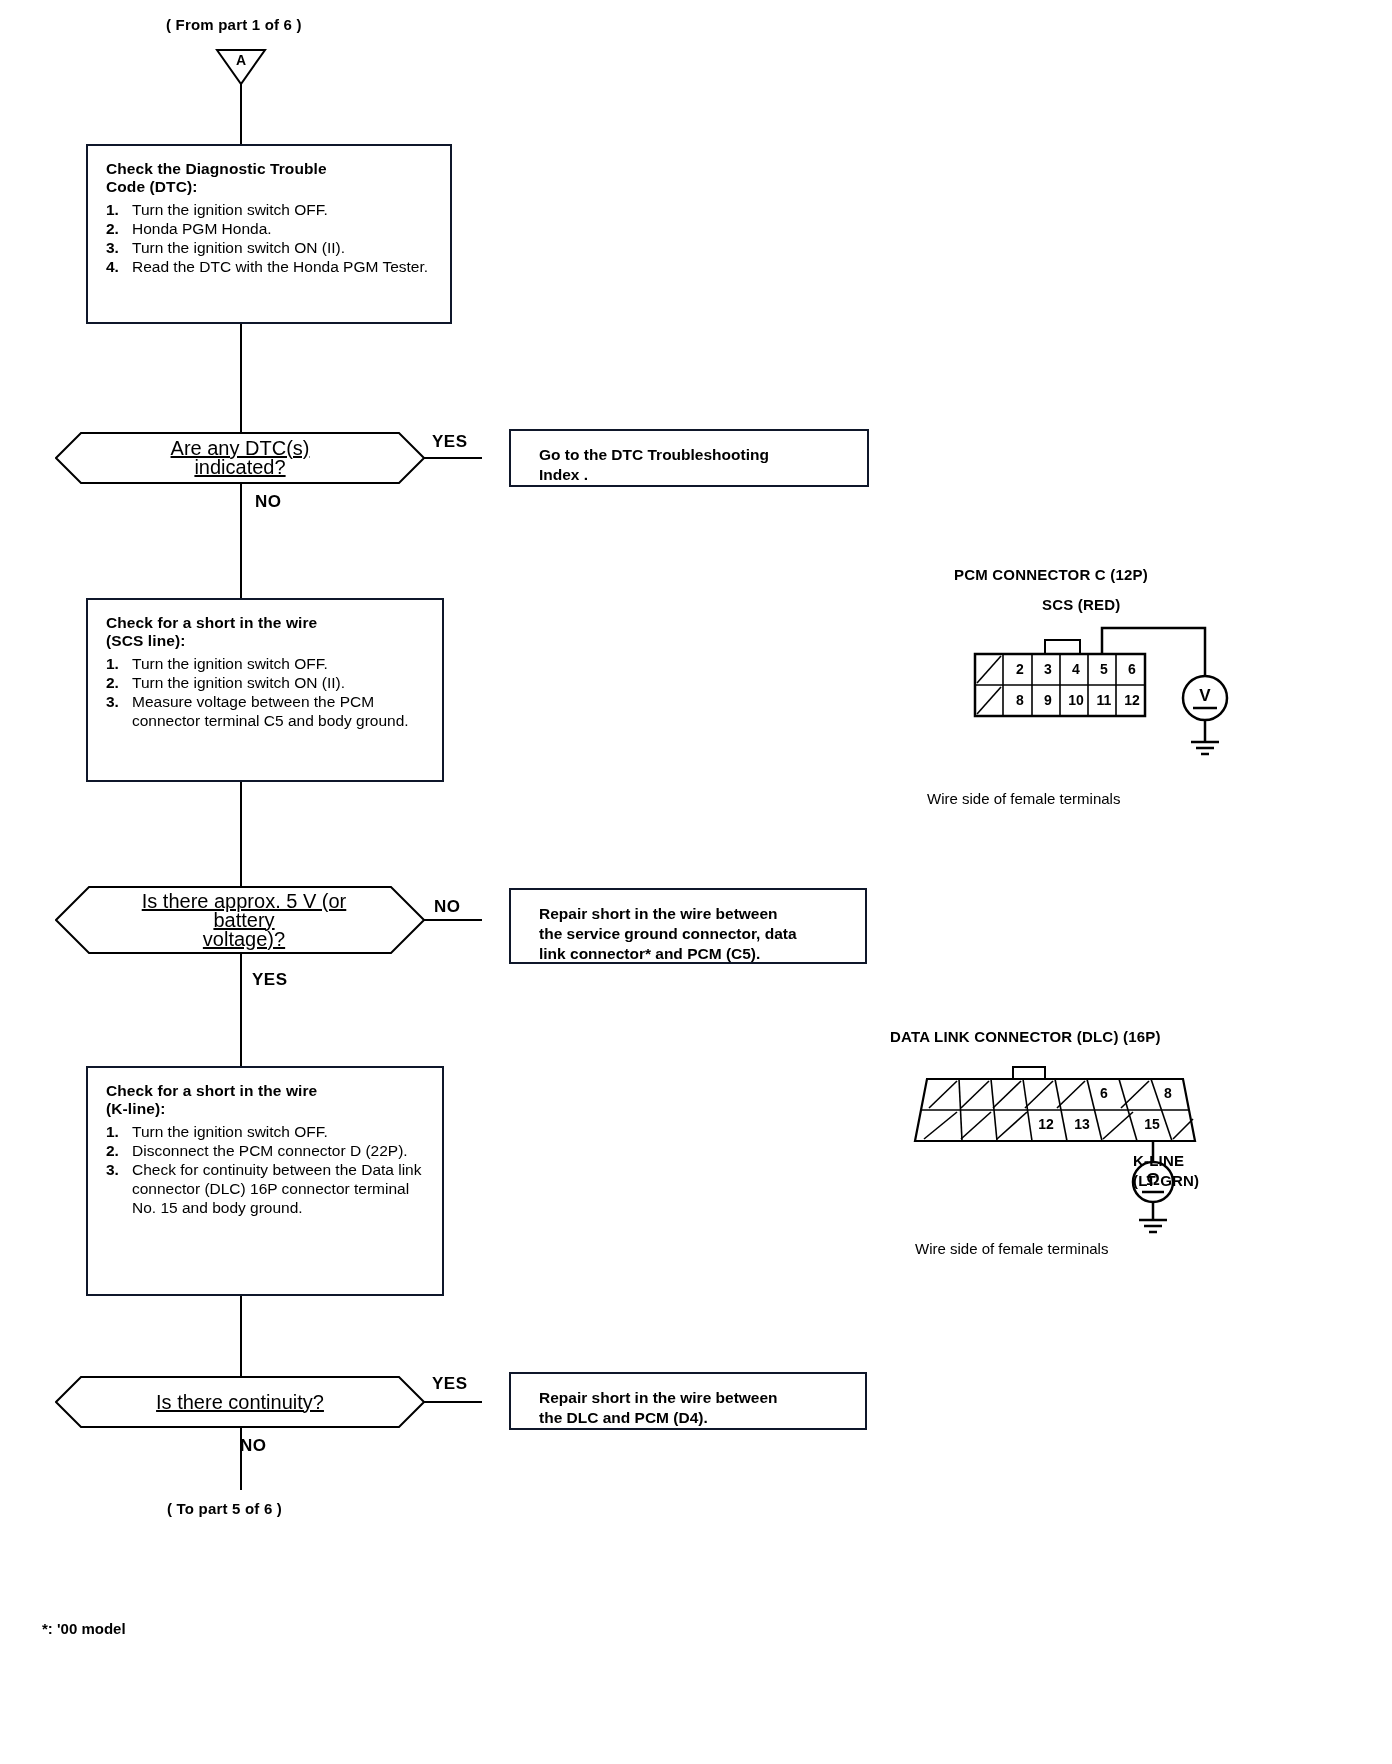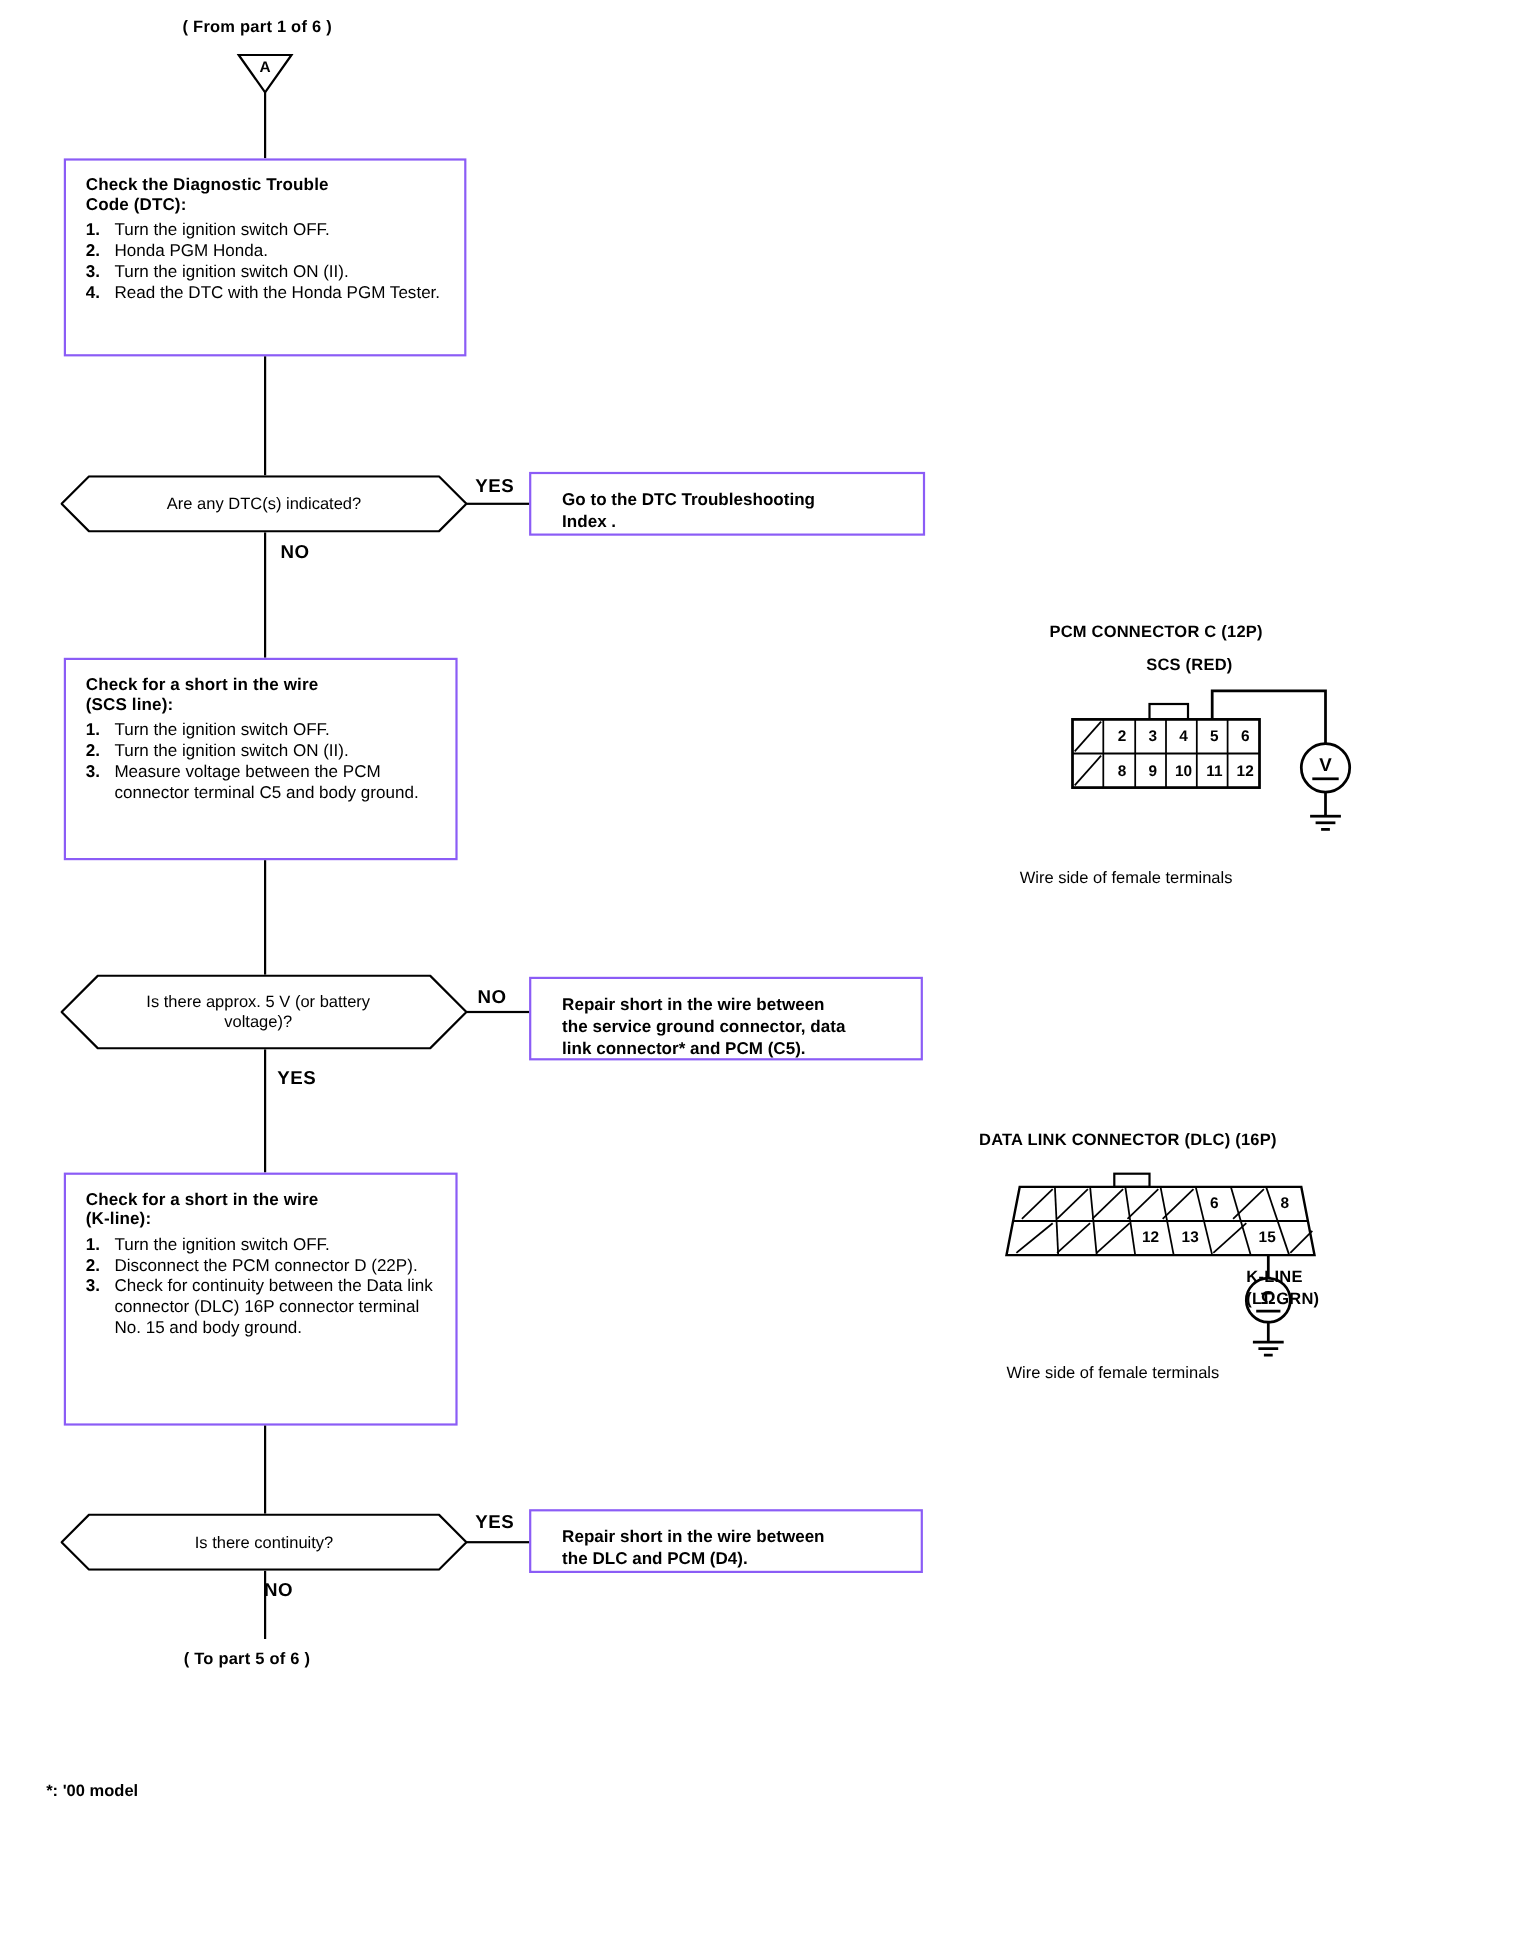--- a/index.html
+++ b/index.html
@@ -13,36 +13,36 @@
   .ln{position:absolute;background:#000;}
   .vline{width:2px;}
   .hline{height:2px;}
 
   
   .hdr{font-size:15px;font-weight:bold;letter-spacing:.2px;}
   .plain{font-size:15px;}
   .branch{font-size:17px;font-weight:bold;letter-spacing:.5px;}
 
   
-  .box{position:absolute;border:2px solid #8b5cf6;box-sizing:border-box;background:#fff;}
+  .box{position:absolute;border:2px solid #0f172a;box-sizing:border-box;background:#fff;margin-left:28px;}
   .box .btitle{font-size:15.5px;font-weight:bold;line-height:18px;letter-spacing:.1px;}
   .box ol{margin:0;padding:0;list-style:none;}
   .box li{font-size:15.5px;line-height:19px;display:flex;}
   .box li .num{width:26px;flex:none;font-weight:bold;}
   .box li .txt{flex:1;}
   .bodybox{padding:14px 16px 10px 18px;}
   .resultbox{padding:14px 28px;}
   .resultbox .rtext{font-size:15.5px;font-weight:bold;line-height:20px;}
 
   
   .dec{position:absolute;}
   .dec svg{display:block;}
   .dec .dlabel{
     position:absolute;inset:0;display:flex;align-items:center;justify-content:center;
-    font-size:15px;line-height:19px;text-align:center;padding:0 70px;box-sizing:border-box;
+    font-size:20px;line-height:19px;text-align:center;padding:0 70px;box-sizing:border-box;text-decoration:underline;
   }
   .dec .dlabel.left{justify-content:flex-start;text-align:center;padding-left:78px;}
 
   
   .conn-a{position:absolute;}
   .conn-a .letter{position:absolute;top:4px;left:0;width:100%;text-align:center;
         font-size:14px;font-weight:bold;}
 
   
   .cap{font-size:15px;font-weight:bold;letter-spacing:.2px;}

